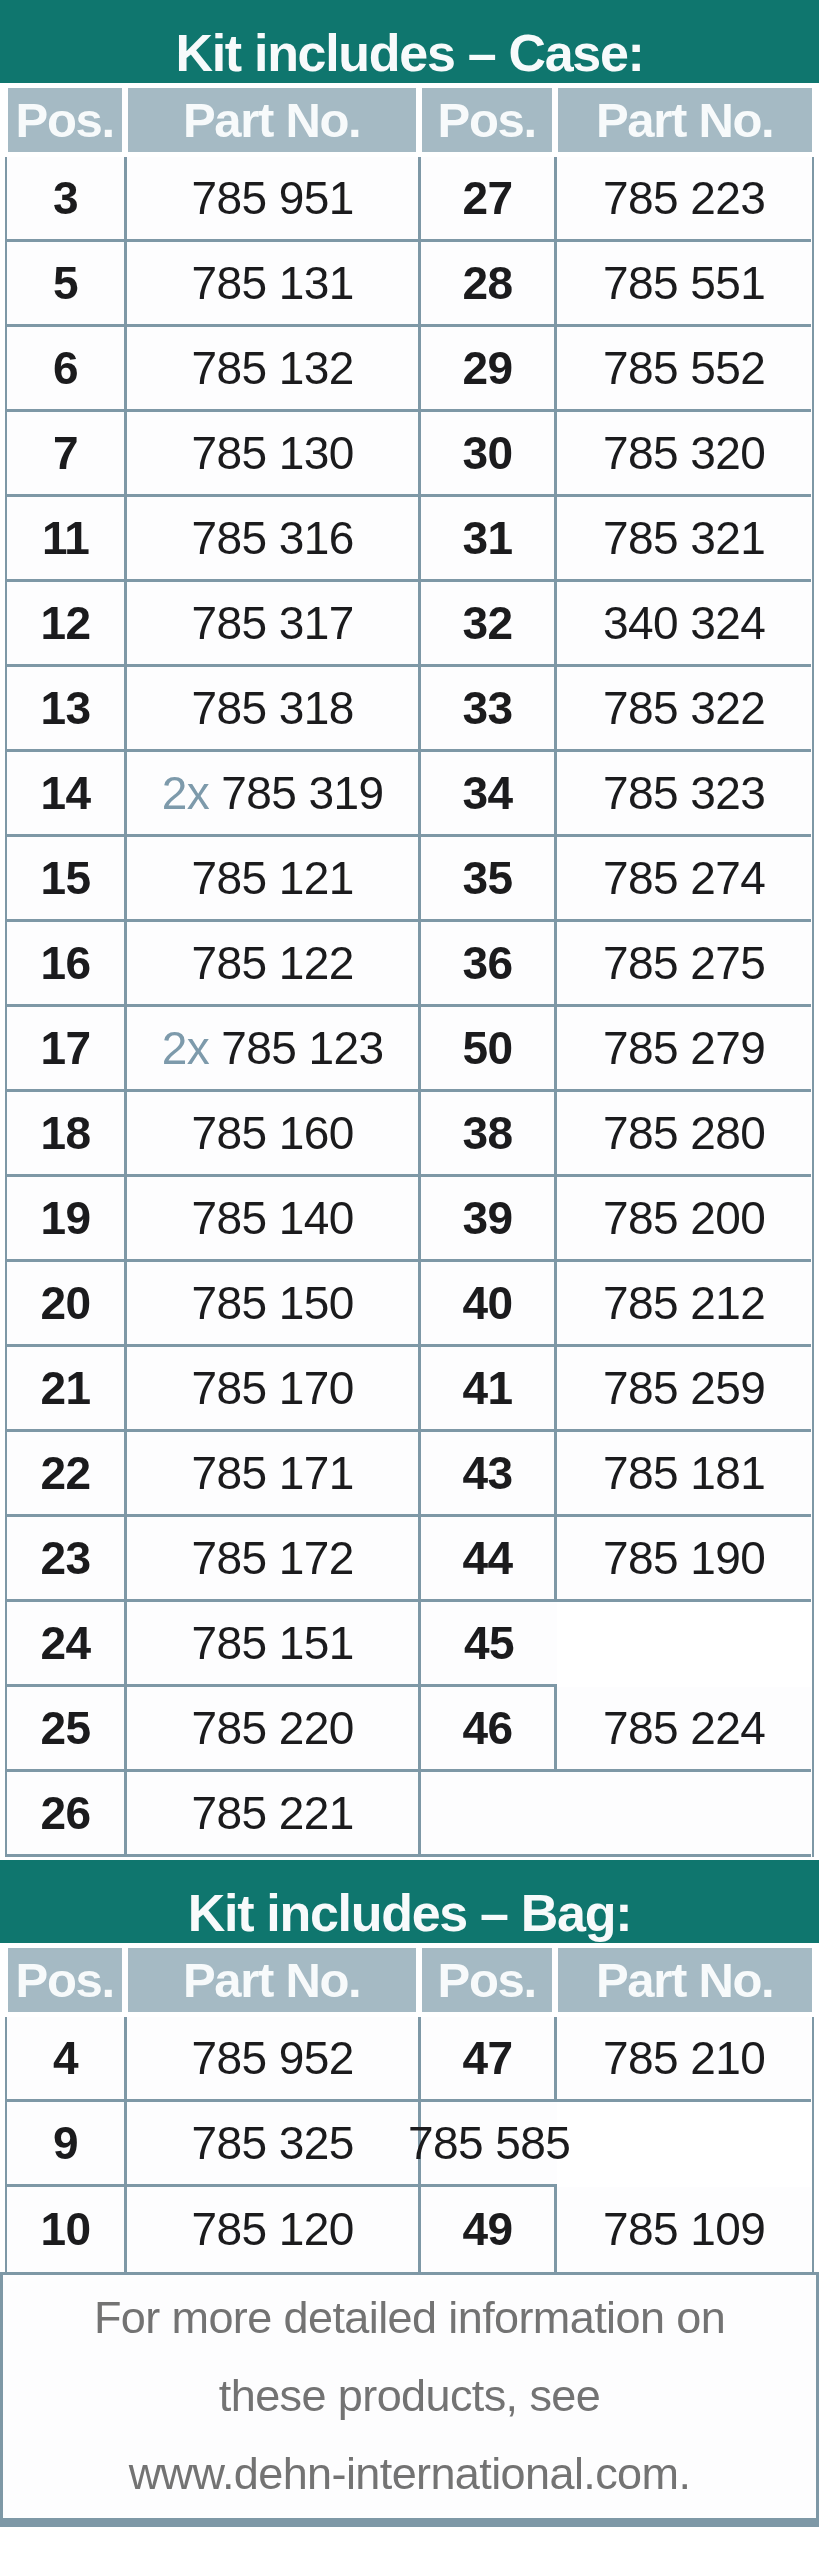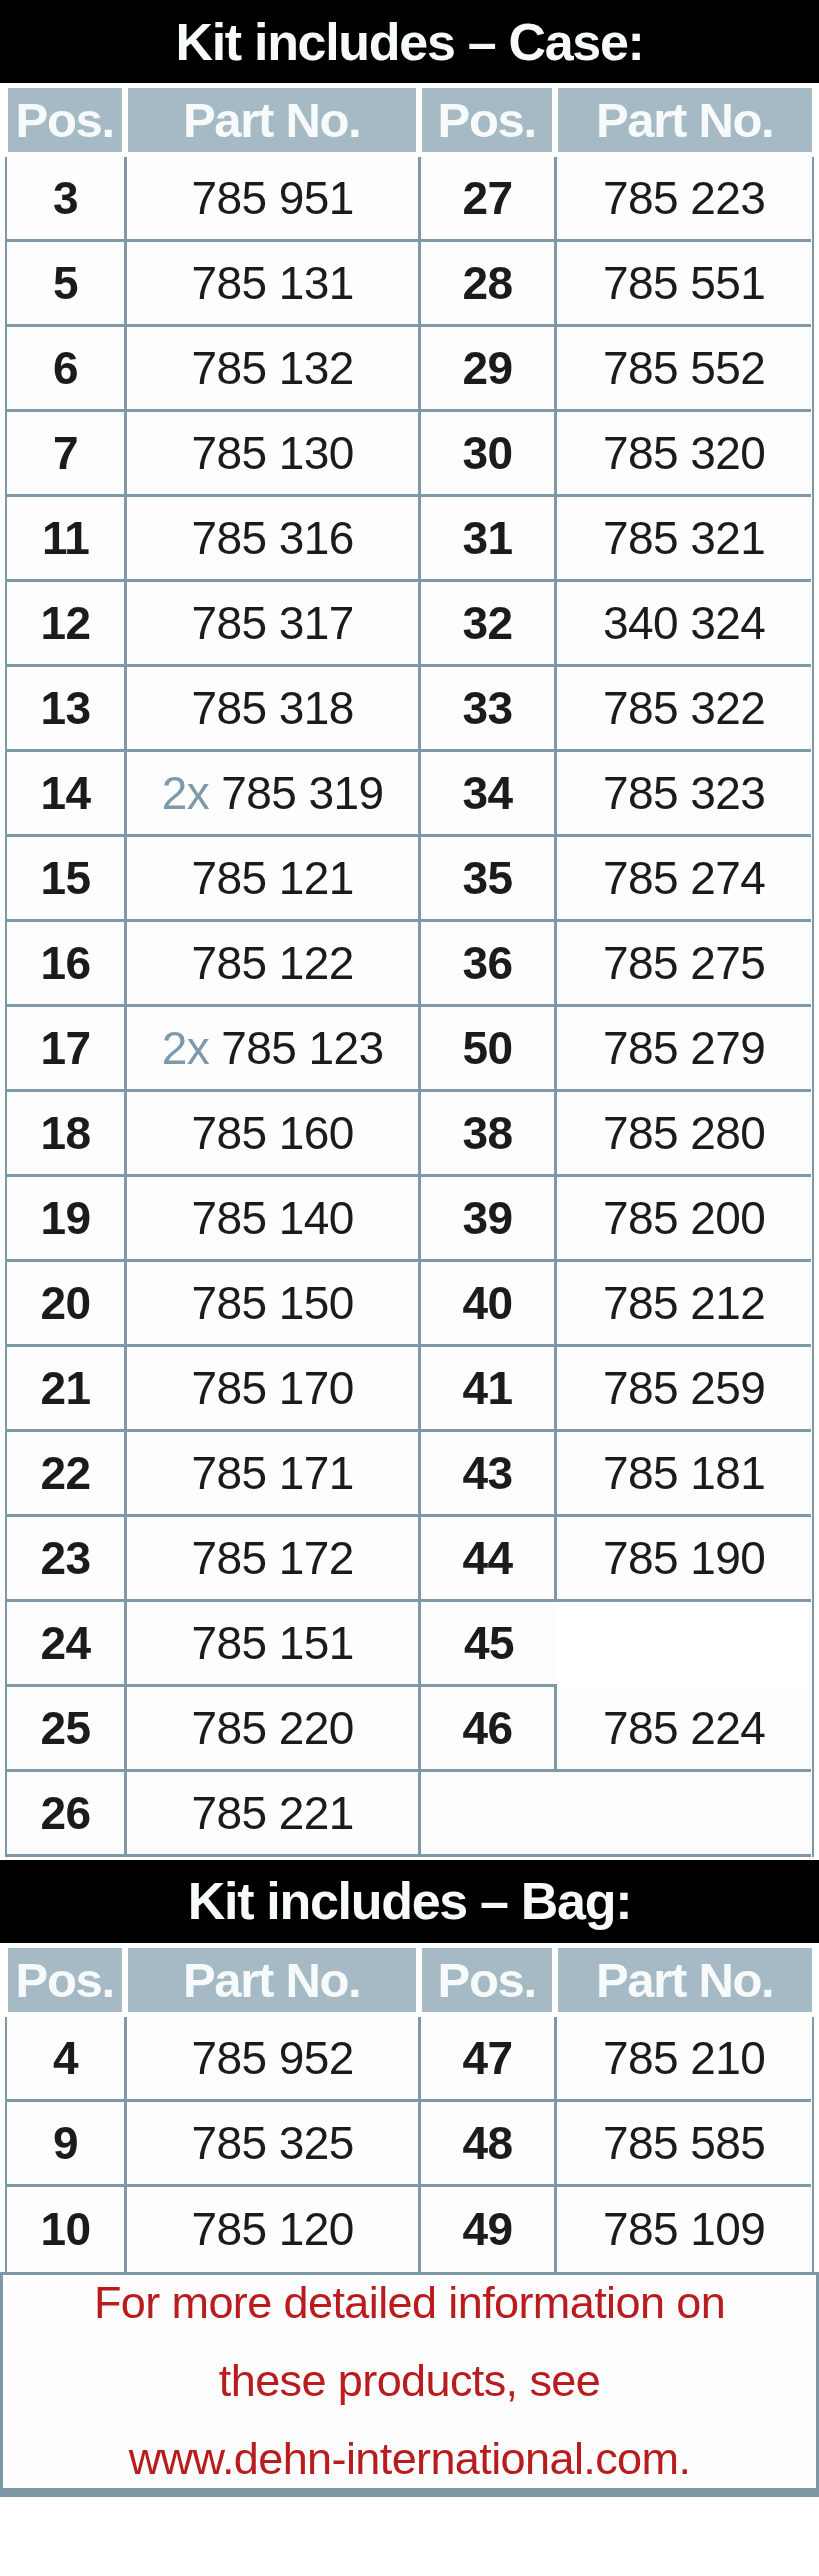--- a/index.html
+++ b/index.html
@@ -11,24 +11,24 @@
     width: 819px;
     height: 2576px;
     background: #ffffff;
     overflow: hidden;
   }
 
   
   .title-bar {
     width: 819px;
     height: 83px;
-    background: #000000;
+    background: #0f766e;
     color: #F7FAFB;
     display: flex;
-    align-items: center;
+    align-items: flex-end;
     justify-content: center;
     font-size: 52px;
     font-weight: 700;
     letter-spacing: -1.3px;
   }
 
   
   .header-row {
     display: grid;
     grid-template-columns: 120px 294px 136px 254px;
@@ -77,31 +77,31 @@
   .cell.part { font-weight: 400; }
   .cell.merged { grid-column: 3 / 5; }
   #bag-body .row:last-child .cell { border-bottom: none; }
   .qty { color: #7D9AAB; font-weight: 400; }
 
   .gap4 { height: 2.6px; }
 
   
   .footer {
     width: 819px;
-    height: 225px;
+    height: 255px;
     background: #FDFDFE;
     border-left: 3.8px solid #7E98A6;
     border-right: 3.8px solid #7E98A6;
     border-top: 3.8px solid #7E98A6;
     border-bottom: 9px solid #7E98A6;
     display: flex;
     flex-direction: column;
     align-items: center;
     justify-content: center;
-    color: #b91c1c;
+    color: #737373;
     font-size: 45px;
     letter-spacing: -0.6px;
     line-height: 78px;
     text-align: right;
   }
 </style>
 </head>
 <body>
 
 <div class="sheet">
@@ -254,21 +254,20 @@
   <div class="body" id="bag-body">
       <div class="row">
         <div class="cell pos">4</div>
         <div class="cell part">785 952</div>
         <div class="cell pos">47</div>
         <div class="cell part">785 210</div>
       </div>
       <div class="row">
         <div class="cell pos">9</div>
         <div class="cell part">785 325</div>
-        <div class="cell pos">48</div>
         <div class="cell part">785 585</div>
       </div>
       <div class="row">
         <div class="cell pos">10</div>
         <div class="cell part">785 120</div>
         <div class="cell pos">49</div>
         <div class="cell part">785 109</div>
       </div>
     </div>
 

